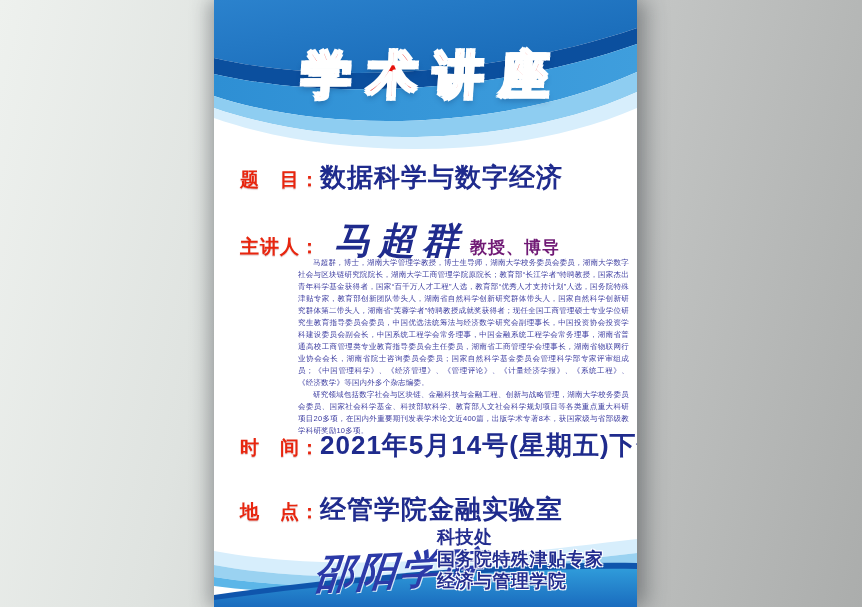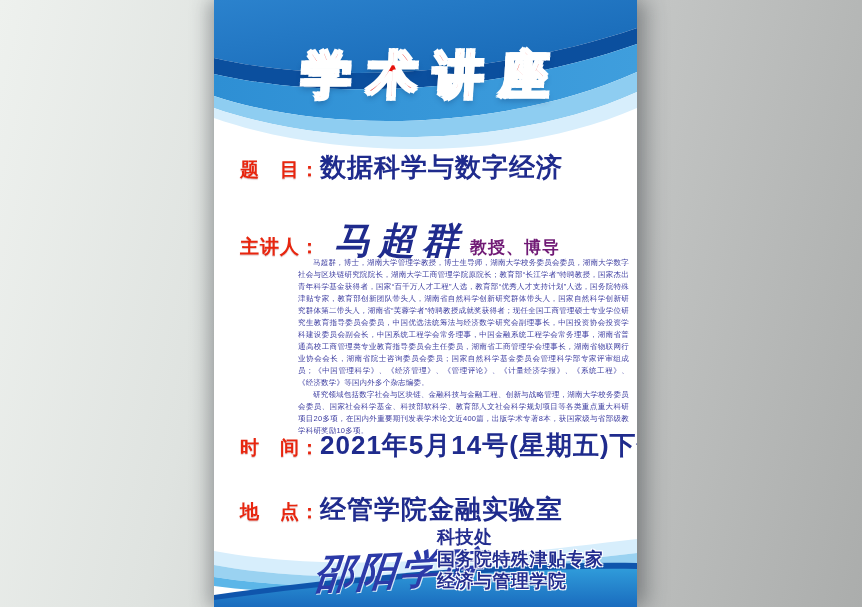--- a/index.html
+++ b/index.html
@@ -30,21 +30,21 @@
     white-space:nowrap;
   }
   .row{position:absolute;left:26px;display:flex;align-items:baseline;white-space:nowrap;}
   .row-label{
     color:#e8250e;font-weight:bold;font-size:19px;letter-spacing:1px;
     text-shadow:0 1px 1px rgba(120,0,0,.25);
   }
   .row-value{
     color:#1f2b8d;font-weight:bold;font-size:26px;letter-spacing:1px;
   }
-  .row-topic{top:150px;font-family:Liberation Serif, serif;}
+  .row-topic{top:160px;font-family:Liberation Serif, serif;}
   .row-speaker{top:216px;}
   .speaker-name{
     color:#1f2b8d;font-weight:bold;font-size:37px;font-style:italic;
     font-family:"DejaVu Serif","Liberation Serif",serif;
     letter-spacing:7px;margin-left:14px;
   }
   .speaker-suffix{color:#701a75;font-weight:bold;font-size:17px;margin-left:4px;letter-spacing:1px;}
   .bio{
     position:absolute;left:84px;top:257px;width:331px;
     color:#3c3ca0;font-size:7.5px;line-height:12px;

